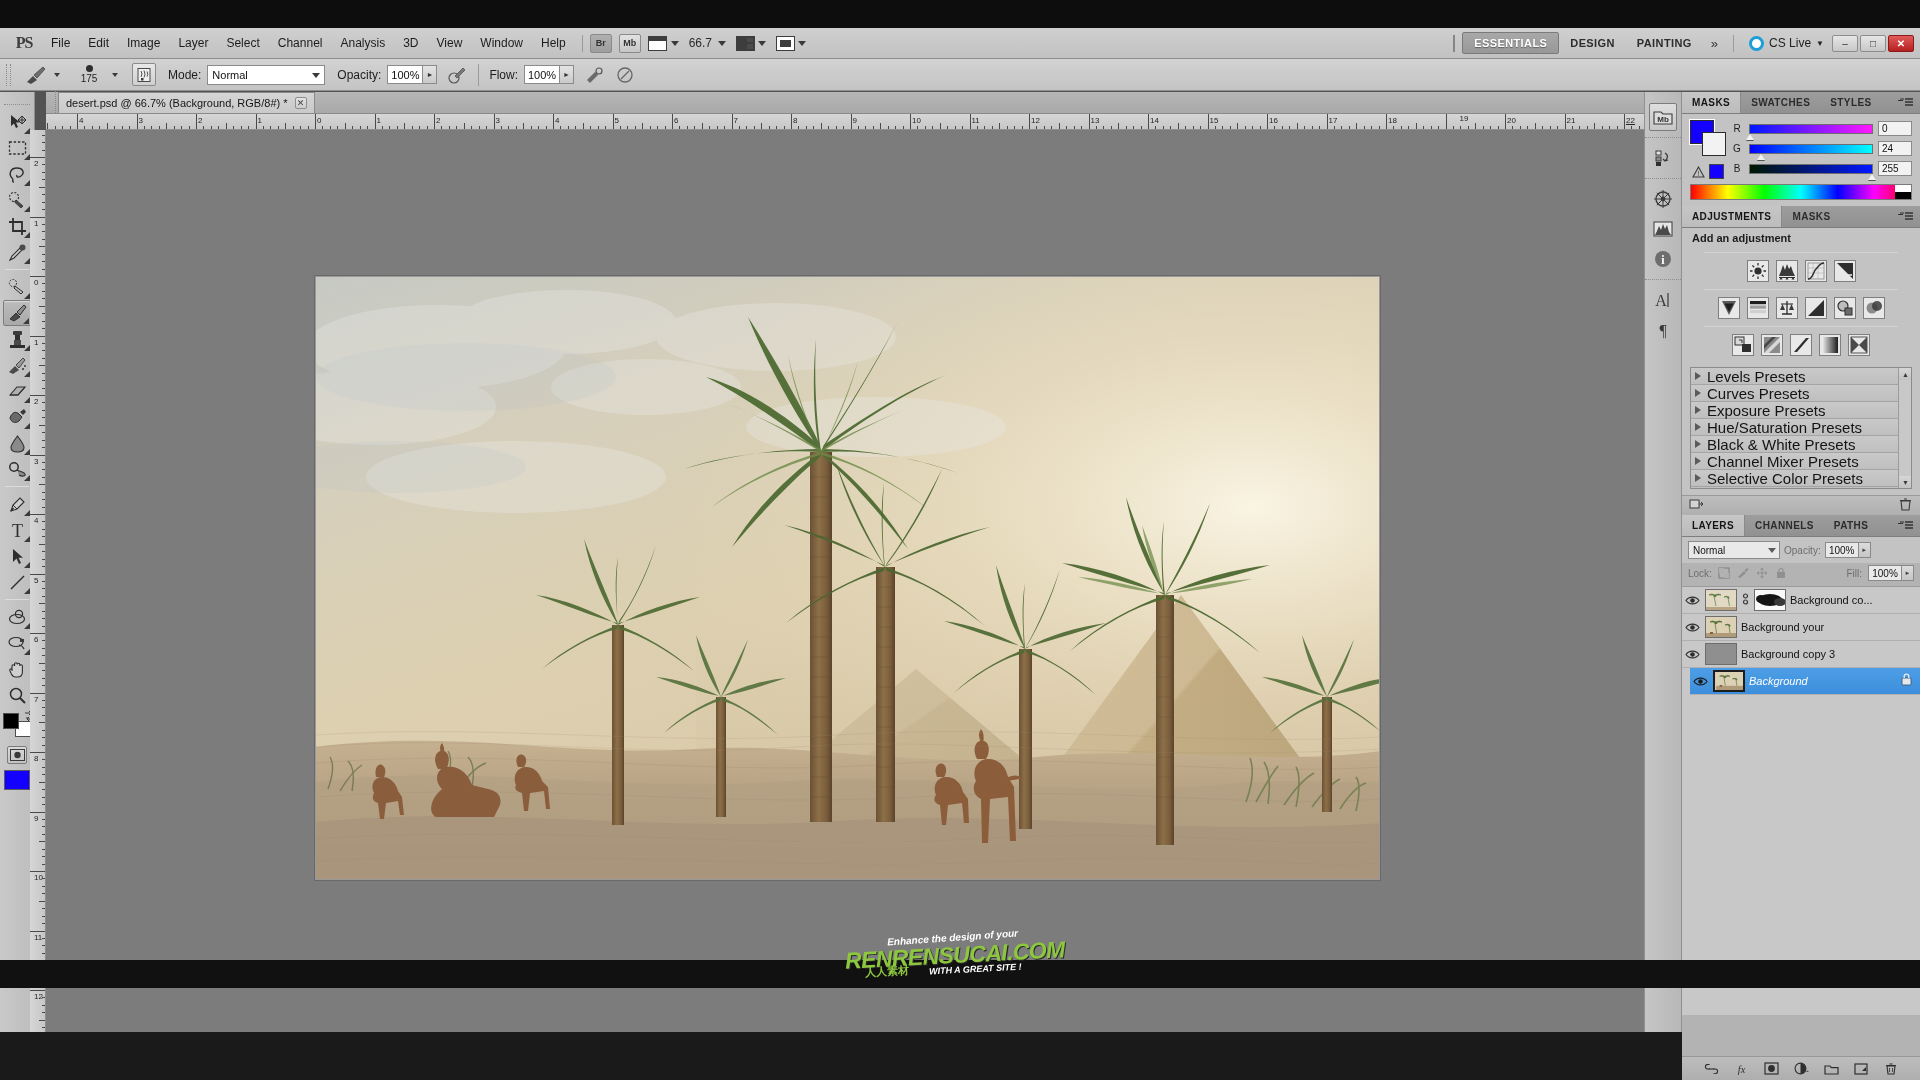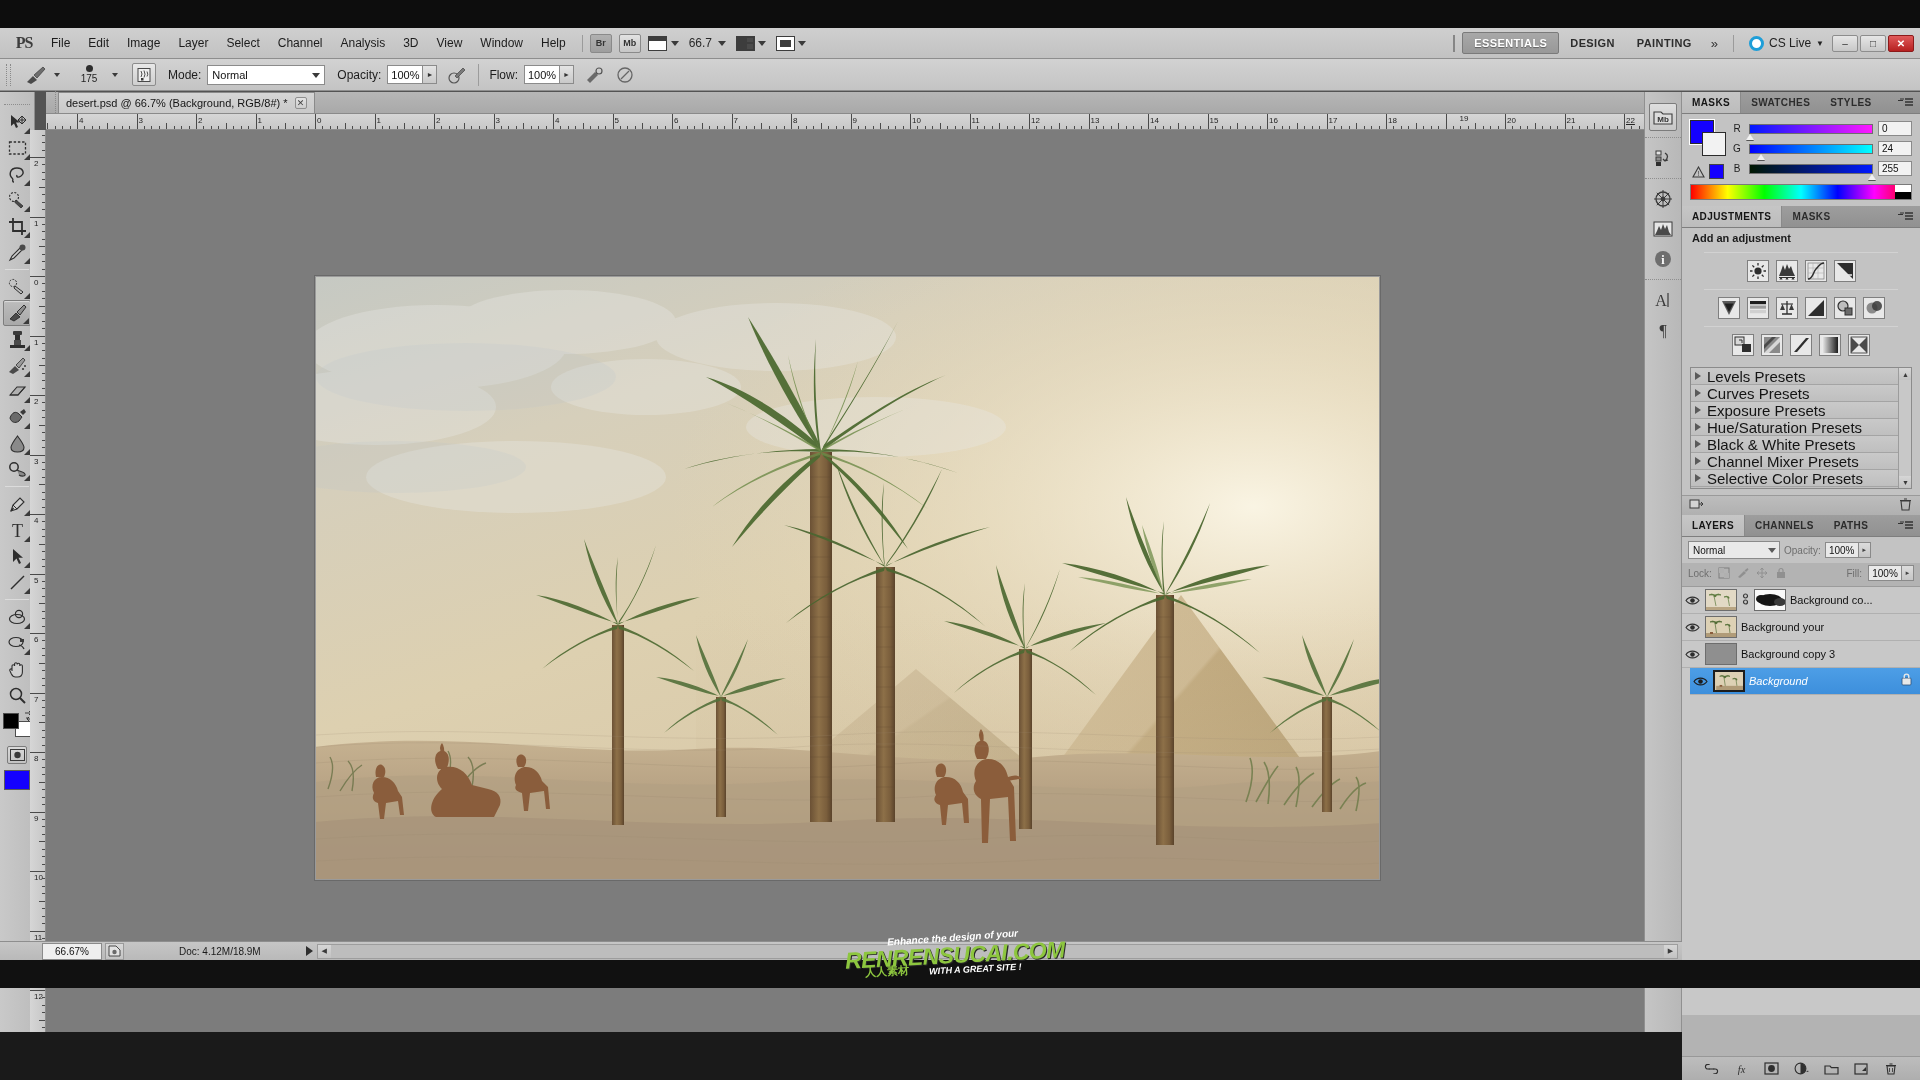--- a/index.html
+++ b/index.html
@@ -1809,36 +1809,20 @@
           <svg width="14" height="13" viewBox="0 0 14 13">
               <path d="M3 4 h8 l-1 8 h-6 Z" fill="none" stroke="#2f2f2f" stroke-width="1.1"></path>
               <path d="M2 3.5 h10 M5.5 2 h3" stroke="#2f2f2f" stroke-width="1.1"></path>
               <path d="M5.5 6 v4 M8.5 6 v4" stroke="#2f2f2f" stroke-width="0.8"></path>
             </svg>
         </span>
       </div>
     </div>
   </div>
 
-  <div class="statusbar">
-    <div class="sb-zoom">66.67%</div>
-    <div class="sb-ico">
-      <svg width="13" height="12" viewBox="0 0 13 12">
-          <path d="M1 1 h7 l4 4 v6 H1 Z" fill="#e2e2e2" stroke="#3a3a3a" stroke-width="0.9"></path>
-          <circle cx="6.5" cy="7" r="2.2" fill="#6a6a6a"></circle>
-        </svg>
-    </div>
-    <div class="sb-doc">Doc: 4.12M/18.9M</div>
-    <div class="sb-tri"></div>
-    <div class="sb-hscroll">
-      <span class="sb-sc-a">◀</span>
-      <span style="flex:1;"></span>
-      <span class="sb-sc-a">▶</span>
-    </div>
-  </div>
 
   <div class="watermark">
     <div class="wm-inner">
       <span class="wm-top">Enhance the design of your</span>
       <span class="wm-main">RENRENSUCAI.COM</span>
       <span class="wm-cn">人人素材</span>
       <span class="wm-sub">WITH A GREAT SITE !</span>
     </div>
   </div>
 

